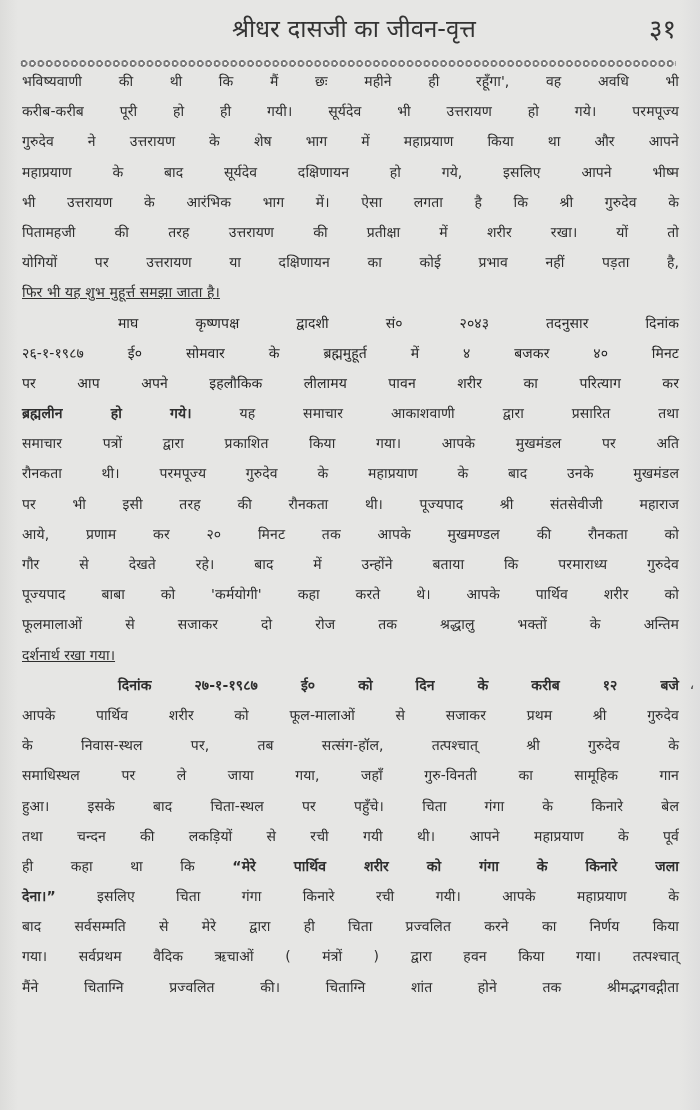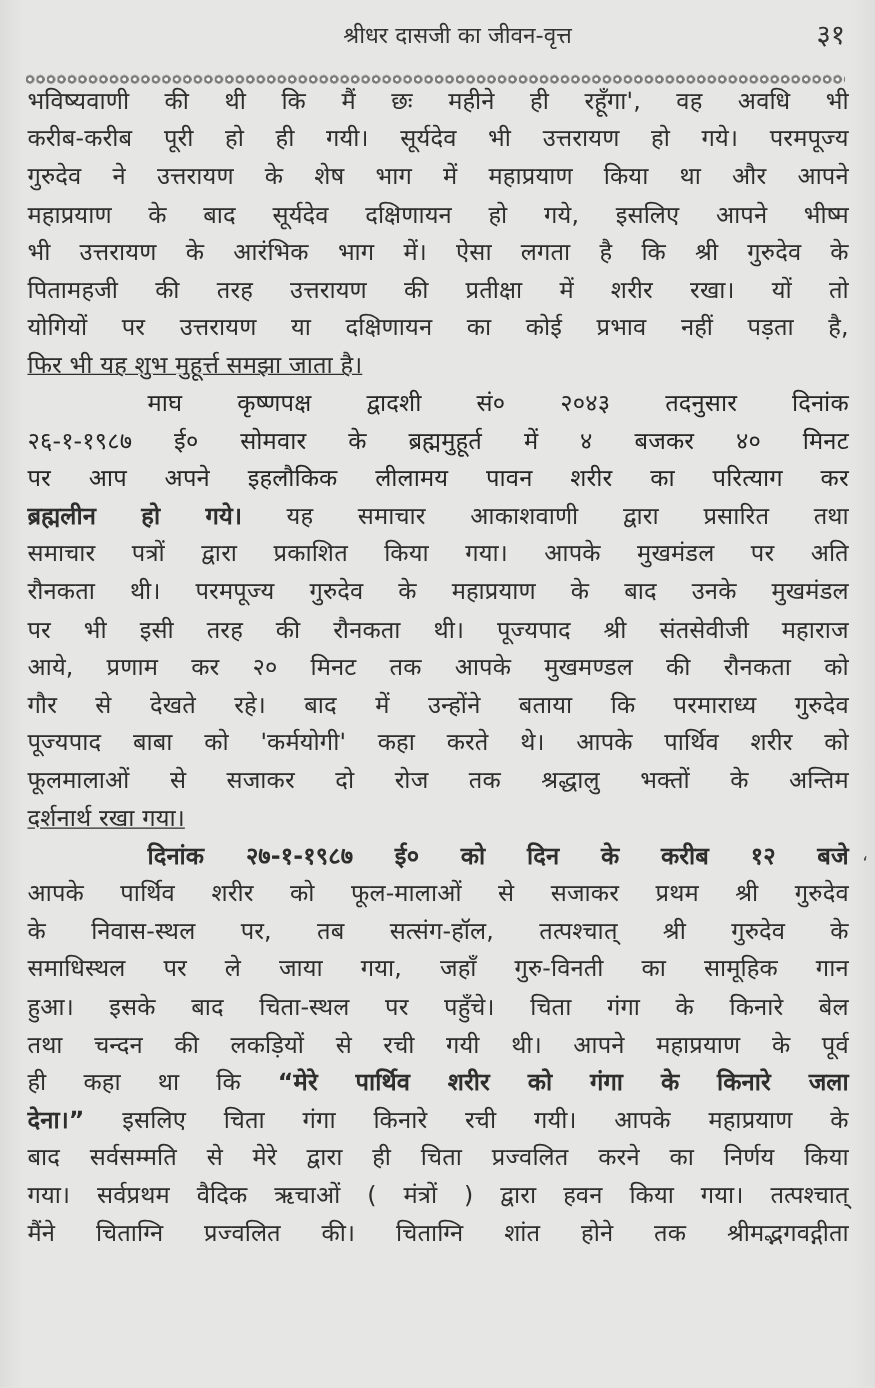--- a/index.html
+++ b/index.html
@@ -25,34 +25,34 @@
     }
     .running-head {
       position: absolute;
       top: 12px;
       left: 20px;
       width: 660px;
       height: 34px;
     }
     .running-title {
       position: absolute;
-      left: 12px;
+      left: 0;
       width: 660px;
       text-align: center;
-      font-size: 18px;
+      font-size: 24px;
       line-height: 34px;
       color: #333;
       padding-left: 8px;
       box-sizing: border-box;
     }
     .page-number {
       position: absolute;
       right: 4px;
       top: 0;
-      font-size: 22px;
+      font-size: 26px;
       line-height: 34px;
       color: #333;
       margin-left: 32px;
     }
     .ornament-rule {
       position: absolute;
       top: 59px;
       left: 20px;
       width: 656px;
       height: 9px;
@@ -64,21 +64,21 @@
     .body-text {
       position: absolute;
       top: 66px;
       left: 22px;
       width: 657px;
     }
     .line {
       display: block;
       height: 30.2px;
       line-height: 30.2px;
-      font-size: 19px;
+      font-size: 14px;
       white-space: nowrap;
       text-align: justify;
       text-align-last: justify;
       color: #2e2e2e;
       letter-spacing: 0.1px;
     }
     .line.last {
       text-align-last: left;
       text-decoration: underline;
     }

